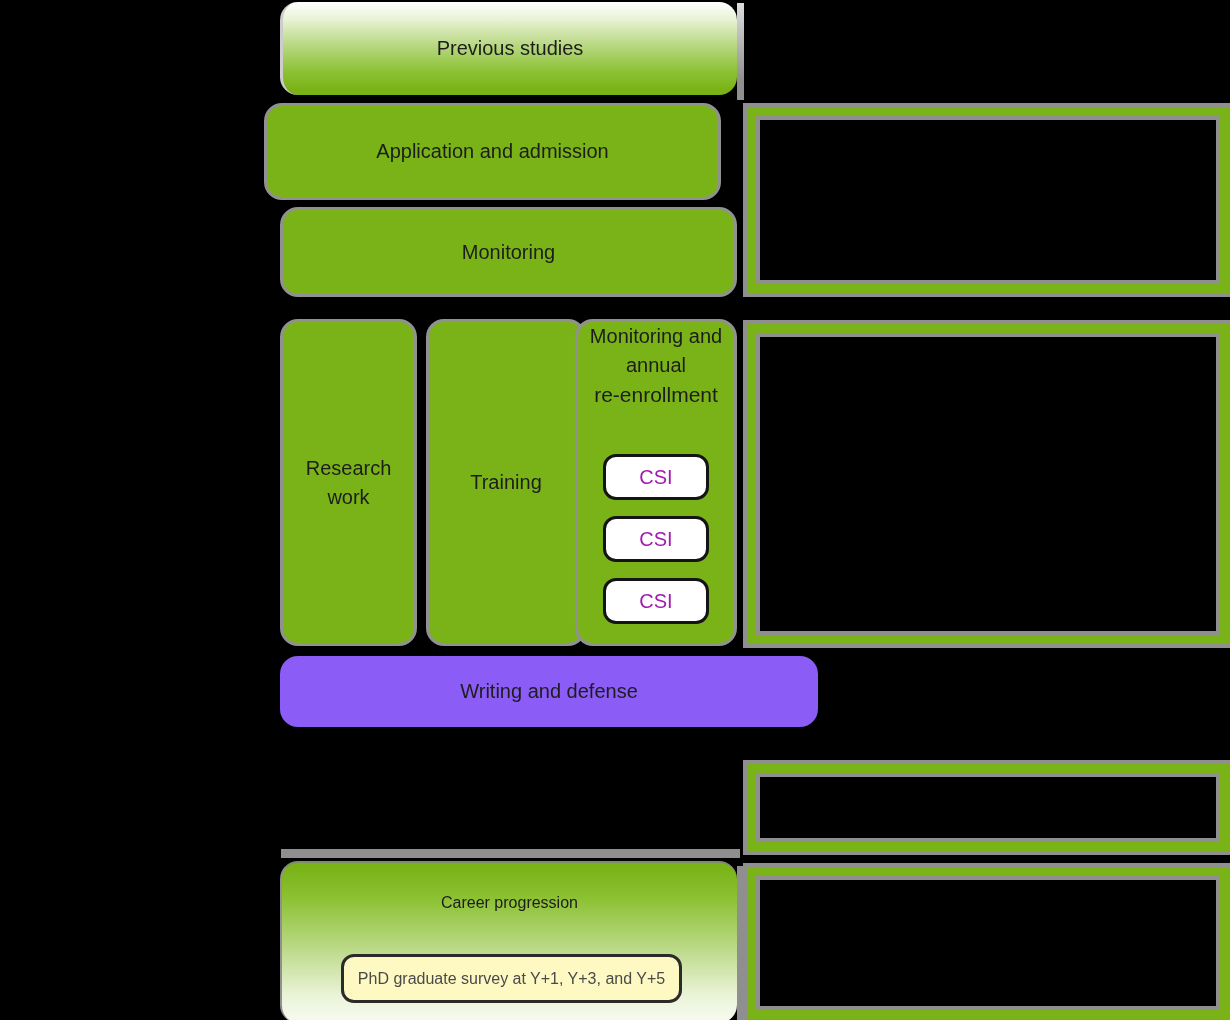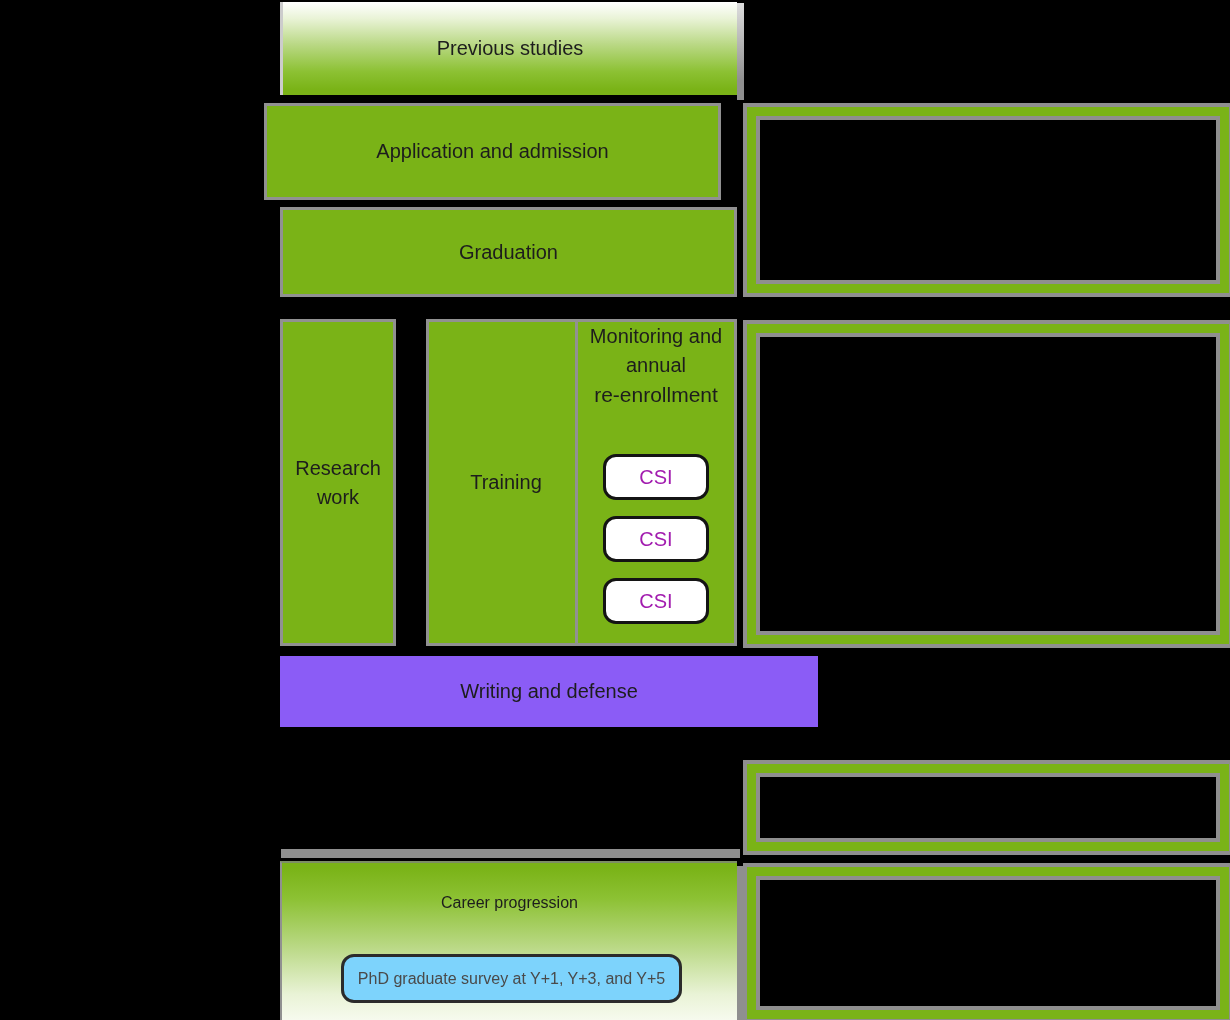--- a/index.html
+++ b/index.html
@@ -19,20 +19,21 @@
   .box {
     position: absolute;
     box-sizing: border-box;
     display: flex;
     align-items: center;
     justify-content: center;
     text-align: center;
     font-size: 20px;
     line-height: 1.45;
     color: #1d1d1d;
+    border-radius: 18px;
   }
   .solid-green {
     background: #7ab317;
     border: 3px solid #919191;
   }
   .grad-top {
     background: linear-gradient(180deg, #ffffff 0%, #e9f3d6 18%, #b9d884 46%, #8cc133 75%, #7ab317 94%);
     border-left: 3px solid #cccccc;
   }
   .grad-bottom {
@@ -72,21 +73,21 @@
     position: absolute;
     top: 28px;
     left: 0;
     right: 0;
     text-align: center;
     font-size: 16px;
   }
   .survey {
     position: absolute;
     box-sizing: border-box;
-    background: #7dd3fc;
+    background: #fef9c3;
     border: 3px solid #2b2b2b;
     border-radius: 13px;
     display: flex;
     align-items: center;
     justify-content: center;
     font-size: 16px;
     color: #4a4a4a;
   }
   .rpanel { position: absolute; background: #8f8f8f; }
   .rpanel .layer-green { position: absolute; inset: 4px; background: #7ab317; }
@@ -101,24 +102,24 @@
   <div class="box grad-top" style="left:280px; top:2px; width:457px; height:93px;">
     <span>Previous studies</span>
   </div>
   <div class="shadow-strip fade" style="left:737px; top:3px; width:7px; height:97px;"></div>
 
   <div class="box solid-green" style="left:264px; top:103px; width:457px; height:97px;">
     <span>Application and admission</span>
   </div>
 
   <div class="box solid-green" style="left:280px; top:207px; width:457px; height:90px;">
-    <span>Graduation</span>
+    <span>Monitoring</span>
   </div>
 
-  <div class="box solid-green" style="left:280px; top:319px; width:116px; height:327px; padding:0 14px;">
+  <div class="box solid-green" style="left:280px; top:319px; width:137px; height:327px; padding:0 14px;">
     <span>Research work</span>
   </div>
 
   <div class="box solid-green" style="left:426px; top:319px; width:160px; height:327px;">
     <span>Training</span>
   </div>
 
   <div class="box solid-green monitor-box" style="left:575px; top:319px; width:162px; height:327px;">
     <span>Monitoring and annual</span>
     <span class="monitor-line2">re-enrollment</span>

